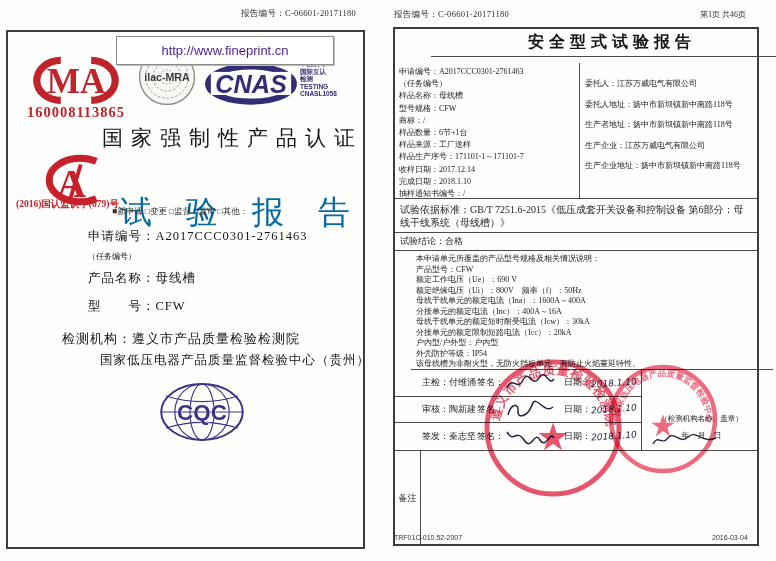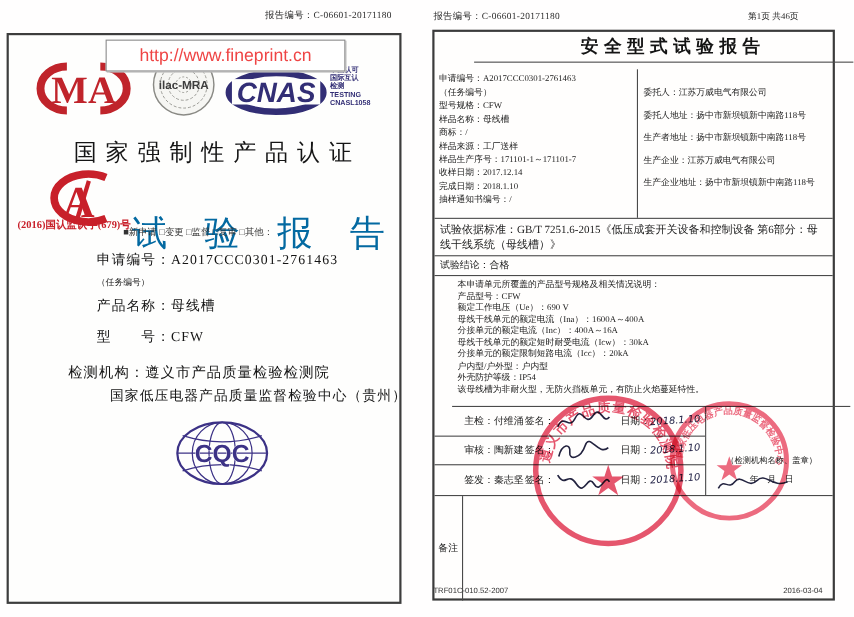--- a/index.html
+++ b/index.html
@@ -13,21 +13,21 @@
   .cma-num{font-size:14.5px;font-weight:bold;color:#c0242b;letter-spacing:1px;}
   .cert-title{width:100%;text-align:center;font-size:21px;letter-spacing:8px;color:#151515;}
   .cal-note{font-size:9.5px;font-weight:bold;color:#c8202a;}
   .rpt-title{font-size:32px;letter-spacing:13px;color:#0369a1;margin-top:29px;}
   .chkline{font-size:8.5px;color:#333;}
   .fld{font-size:12.5px;color:#141414;letter-spacing:1px;}
   .fld.small{font-size:8px;letter-spacing:0;}
   .wmark{background:#fff;border:1px solid #8a8a8a;box-shadow:1px 1px 0 #bbb;
          display:flex;align-items:center;justify-content:center;
          font-family:"Liberation Sans","DejaVu Sans",sans-serif;
-         font-size:16px;color:#ef4444;}
+         font-size:13px;color:#4c1d95;margin-left:20px;}
   .cnas-side{font-family:"Liberation Sans","DejaVu Sans",sans-serif;
              font-size:6.5px;line-height:7.6px;font-weight:bold;color:#322e75;}
   
   #rtable{left:393px;top:27px;width:366px;height:519px;border:2px solid #3b3b3b;background:#fffefd;
           box-sizing:border-box;}
   .row{position:absolute;left:0;width:100%;box-sizing:border-box;border-bottom:1px solid #4a4a4a;}
   .rtitle{display:flex;align-items:center;justify-content:center;
           font-size:16px;font-weight:bold;letter-spacing:5px;color:#141414;}
   .col{position:absolute;top:0;height:100%;box-sizing:border-box;overflow:hidden;}
   .il{font-size:8px;color:#1b1b1b;white-space:nowrap;}
@@ -58,20 +58,21 @@
 
   <div class="abs repno nw" style="left:241px;top:8px;">报告编号：C-06601-20171180</div>
 
   <div id="lframe" class="abs">
 
     <svg class="abs" style="left:16px;top:22px;" width="104" height="52" viewBox="0 0 130 65">
       <path d="M 46 8 A 30 25 0 1 0 46 58" fill="none" stroke="#c0242b" stroke-width="9"></path>
       <path d="M 84 8 A 30 25 0 1 1 84 58" fill="none" stroke="#c0242b" stroke-width="9"></path>
       <text x="65" y="49" text-anchor="middle" font-size="44" font-weight="bold" fill="#c0242b" font-family="Liberation Serif,serif">MA</text>
     </svg>
+    <div class="abs cma-num nw" style="left:8px;top:72px;width:120px;text-align:center;">160008113865</div>
 
     <svg class="abs" style="left:128px;top:14px;" width="62" height="62" viewBox="0 0 70 70">
       <circle cx="35" cy="35" r="31" fill="#f6f6f3" stroke="#8a8a85" stroke-width="1.5"></circle>
       <circle cx="35" cy="35" r="24" fill="none" stroke="#9a9a95" stroke-width="1" stroke-dasharray="3 2"></circle>
       <circle cx="35" cy="35" r="16" fill="none" stroke="#9a9a95" stroke-width="1" stroke-dasharray="3 2"></circle>
       <circle cx="35" cy="35" r="8" fill="none" stroke="#9a9a95" stroke-width="1" stroke-dasharray="2 2"></circle>
       <text x="35" y="39" text-anchor="middle" font-size="12" font-weight="bold" fill="#3d3d3d" font-family="Liberation Sans,sans-serif">ilac-MRA</text>
     </svg>
 
     <svg class="abs" style="left:196px;top:30px;" width="94" height="44" viewBox="0 0 170 80">
@@ -83,21 +84,21 @@
     <div class="abs cnas-side" style="left:292px;top:28px;">
       <div>中国认可</div>
       <div>国际互认</div>
       <div>检测</div>
       <div>TESTING</div>
       <div>CNASL1058</div>
     </div>
 
     <div class="abs wmark" style="left:88px;top:4px;width:216px;height:27px;">http://www.fineprint.cn</div>
 
-    <div class="abs cert-title nw" style="left:12px;top:92px;">国家强制性产品认证</div>
+    <div class="abs cert-title nw" style="left:0;top:92px;text-align:right;">国家强制性产品认证</div>
 
     <svg class="abs" style="left:26px;top:120px;" width="78" height="56" viewBox="0 0 100 72">
       <path d="M 80 12 A 40 28 0 1 0 80 60" fill="none" stroke="#c8202a" stroke-width="9"></path>
       <text x="48" y="58" text-anchor="middle" font-size="52" font-weight="bold" fill="#c8202a" font-family="Liberation Serif,serif">A</text>
       <line x1="60" y1="16" x2="46" y2="62" stroke="#c8202a" stroke-width="5"></line>
     </svg>
     <div class="abs cal-note nw" style="left:8px;top:166px;">(2016)国认监认字(679)号</div>
 
     <div class="abs rpt-title nw" style="left:112px;top:130px;">试 验 报 告</div>
 
@@ -127,33 +128,34 @@
       <ellipse cx="55" cy="40" rx="34" ry="35" fill="none" stroke="#3c3286" stroke-width="1.4"></ellipse>
       <ellipse cx="55" cy="40" rx="15" ry="35" fill="none" stroke="#3c3286" stroke-width="1.4"></ellipse>
       <line x1="4" y1="40" x2="106" y2="40" stroke="#3c3286" stroke-width="1.4"></line>
       <path d="M 10 20 Q 55 34 100 20" fill="none" stroke="#3c3286" stroke-width="1.4"></path>
       <path d="M 10 60 Q 55 46 100 60" fill="none" stroke="#3c3286" stroke-width="1.4"></path>
       <text x="55" y="50" text-anchor="middle" font-size="28" font-weight="bold" fill="#3c3286" stroke="#ffffff" stroke-width="0.9" paint-order="stroke" font-family="Liberation Sans,sans-serif">CQC</text>
     </svg>
   </div>
 
   <div class="abs repno nw" style="left:394px;top:9px;">报告编号：C-06601-20171180</div>
-  <div class="abs pgno nw" style="left:680px;top:9px;">第1页 共46页</div>
+  <div class="abs pgno nw" style="left:700px;top:9px;">第1页 共46页</div>
 
   <div id="rtable" class="abs">
 
     <div class="row rtitle" style="top:0;height:28px;margin-left:36px;">安全型式试验报告</div>
 
     <div class="row" style="top:34px;height:136px;">
       <div class="col" style="left:0;width:185px;border-right:1px solid #4a4a4a;padding:3px 0 0 4px;">
         <div class="il" style="line-height:12.2px;">申请编号：A2017CCC0301-2761463</div>
         <div class="il" style="line-height:12.2px;">（任务编号）</div>
+        <div class="il" style="line-height:12.2px;">样品名称：母线槽</div>
         <div class="il" style="line-height:12.2px;">型号规格：CFW</div>
-        <div class="il" style="line-height:12.2px;">样品名称：母线槽</div>
         <div class="il" style="line-height:12.2px;">商标：/</div>
+        <div class="il" style="line-height:12.2px;">样品数量：6节+1台</div>
         <div class="il" style="line-height:12.2px;">样品来源：工厂送样</div>
         <div class="il" style="line-height:12.2px;">样品生产序号：171101-1～171101-7</div>
         <div class="il" style="line-height:12.2px;">收样日期：2017.12.14</div>
         <div class="il" style="line-height:12.2px;">完成日期：2018.1.10</div>
         <div class="il" style="line-height:12.2px;">抽样通知书编号：/</div>
       </div>
       <div class="col" style="left:185px;width:181px;padding:11px 0 0 5px;">
         <div class="il" style="line-height:20.5px;">委托人：江苏万威电气有限公司</div>
         <div class="il" style="line-height:20.5px;">委托人地址：扬中市新坝镇新中南路118号</div>
         <div class="il" style="line-height:20.5px;">生产者地址：扬中市新坝镇新中南路118号</div>
@@ -163,20 +165,21 @@
     </div>
 
     <div class="row std" style="top:170px;height:34px;">试验依据标准：GB/T 7251.6-2015《低压成套开关设备和控制设备 第6部分：母线干线系统（母线槽）》</div>
 
     <div class="row concl" style="top:204px;height:18px;">试验结论：合格</div>
 
     <div class="row spec" style="top:222px;height:119px;margin-left:16px;">
       <div>本申请单元所覆盖的产品型号规格及相关情况说明：</div>
       <div>产品型号：CFW</div>
       <div>额定工作电压（Ue）：690 V</div>
+      <div>额定绝缘电压（Ui）：800V　频率（f）：50Hz</div>
       <div>母线干线单元的额定电流（Ina）：1600A～400A</div>
       <div>分接单元的额定电流（Inc）：400A～16A</div>
       <div>母线干线单元的额定短时耐受电流（Icw）：30kA</div>
       <div>分接单元的额定限制短路电流（Icc）：20kA</div>
       <div>户内型/户外型：户内型</div>
       <div>外壳防护等级：IP54</div>
       <div>该母线槽为非耐火型，无防火挡板单元，有防止火焰蔓延特性。</div>
     </div>
 
     <div class="row" style="top:341px;height:80px;border-bottom:none;">

